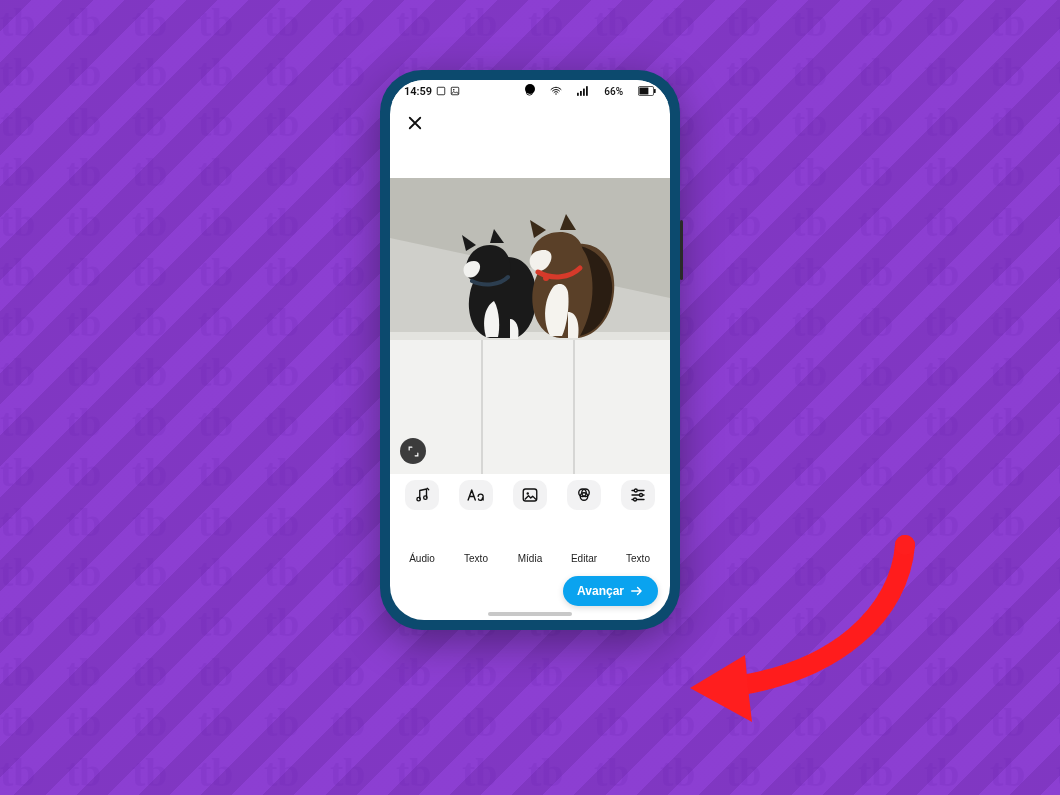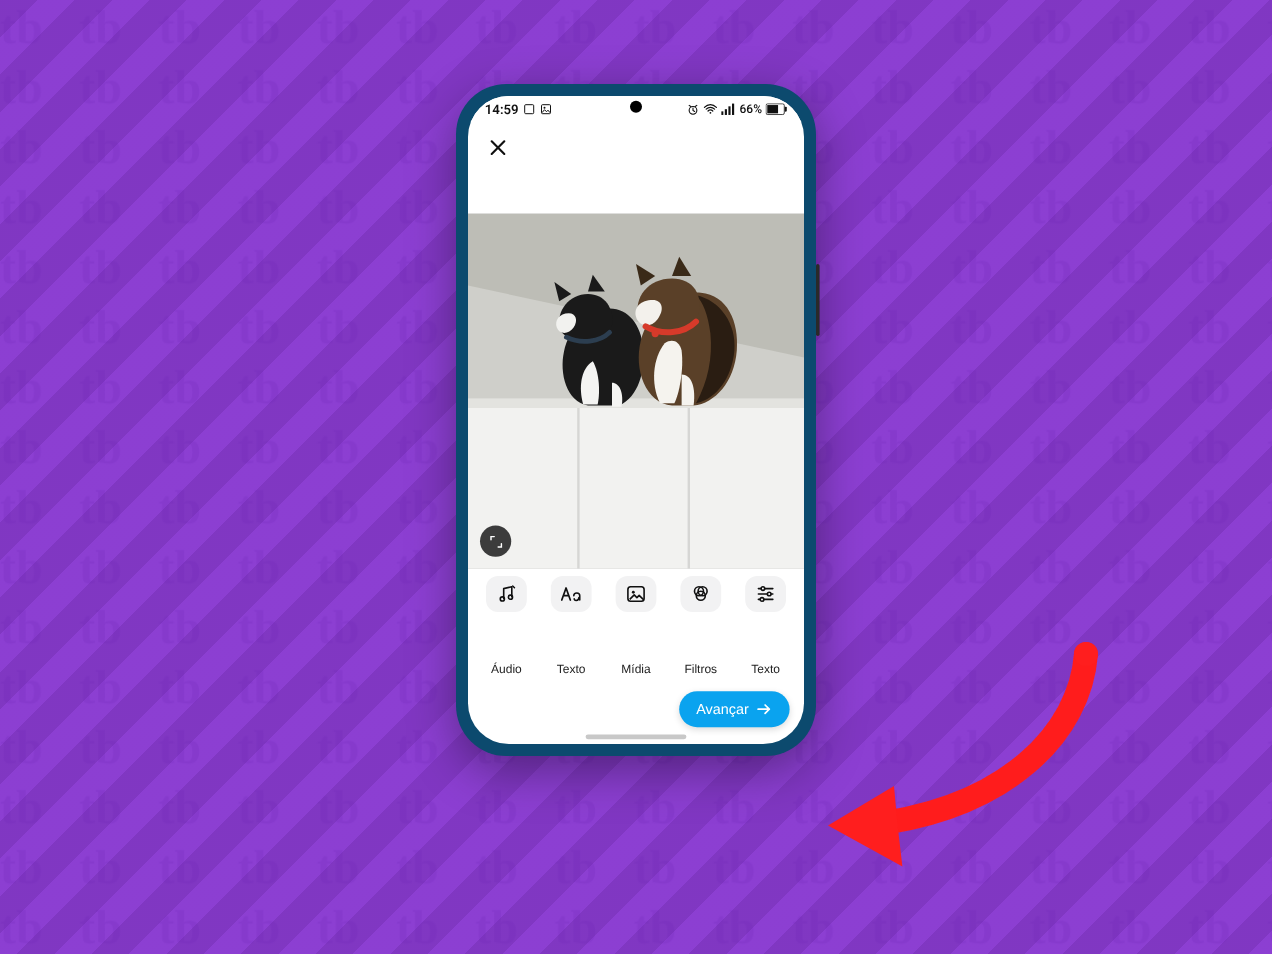--- a/index.html
+++ b/index.html
@@ -44,21 +44,21 @@
     display:flex; align-items:center; justify-content:space-between;
     padding: 0 14px;
     font-size: 11px; font-weight:600; color:#111;
     position:relative;
   }
   .camera-notch {
     position:absolute; left:50%; top:4px; transform:translateX(-50%);
     width:10px; height:10px; background:#000; border-radius:50%;
   }
   .status-left { display:flex; align-items:center; gap:4px;}
-  .status-right { display:flex; align-items:center; gap:3px;}
+  .status-right { display:flex; align-items:center; gap:15px;}
   .status-right svg, .status-left svg { display:block; }
   .battery-txt { font-size:10px; font-weight:500; }
 
   
   .topbar { height:42px; display:flex; align-items:center; padding:0 10px;}
   .close-btn { width:30px; height:30px; display:flex; align-items:center; justify-content:center; cursor:pointer; border:none; background:transparent;}
 
   
   .photo-area { position:relative; margin-top:34px; width:100%; height:296px; background:#d9d9d9; }
   .photo-svg { width:100%; height:100%; display:block; }
@@ -81,21 +81,21 @@
   .tool-icn {
     width:34px; height:30px; border-radius:10px; background:#f2f2f3;
     display:flex; align-items:center; justify-content:center;
   }
   .tool-lbl { font-size:10px; color:#222;margin-top:40px; }
 
   
   .next-row { display:flex; justify-content:flex-end; padding:8px 12px 14px 12px; }
   .next-btn {
     background:#0aa3ef; color:#fff; border:none; border-radius:20px;
-    padding:8px 14px; font-size:12px; font-weight:400;
+    padding:8px 14px; font-size:12px; font-weight:700;
     display:flex; align-items:center; gap:6px; cursor:pointer;
     box-shadow:0 2px 6px rgba(0,0,0,0.15);
   }
 
   
   .home-ind { position:absolute; bottom:4px; left:50%; transform:translateX(-50%); width:84px; height:4px; background:#c8c8c8; border-radius:2px;}
 
   
   .annotation-layer { position:absolute; inset:0; pointer-events:none; }
 </style>
@@ -254,21 +254,21 @@
         <span class="tool-lbl">Mídia</span>
       </button>
       <button class="tool-btn">
         <span class="tool-icn">
           <svg width="18" height="18" viewBox="0 0 24 24">
               <circle cx="10" cy="9" r="5" fill="none" stroke="#111" stroke-width="1.8"></circle>
               <circle cx="14" cy="9" r="5" fill="none" stroke="#111" stroke-width="1.8"></circle>
               <circle cx="12" cy="14" r="5" fill="none" stroke="#111" stroke-width="1.8"></circle>
             </svg>
         </span>
-        <span class="tool-lbl">Filtros</span>
+        <span class="tool-lbl">Editar</span>
       </button>
       <button class="tool-btn">
         <span class="tool-icn">
           <svg width="18" height="18" viewBox="0 0 24 24">
             <path d="M4 6h16M4 12h16M4 18h16" stroke="#111" stroke-width="1.8" stroke-linecap="round"></path>
             <circle cx="9" cy="6" r="2" fill="#fff" stroke="#111" stroke-width="1.8"></circle>
             <circle cx="16" cy="12" r="2" fill="#fff" stroke="#111" stroke-width="1.8"></circle>
             <circle cx="8" cy="18" r="2" fill="#fff" stroke="#111" stroke-width="1.8"></circle>
           </svg>
         </span>

